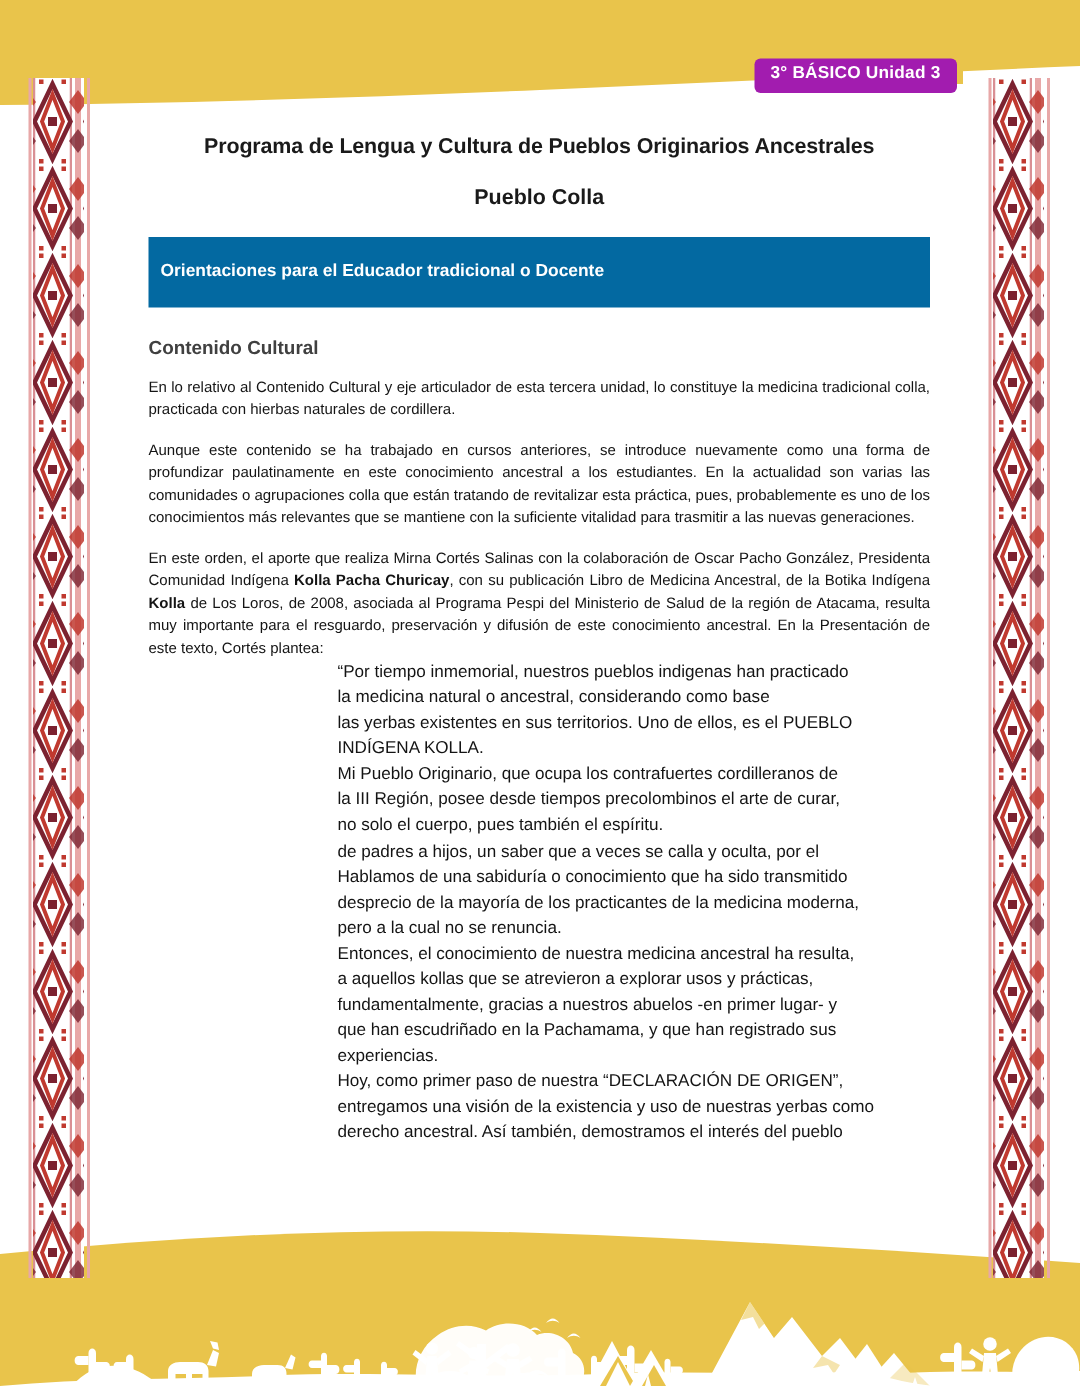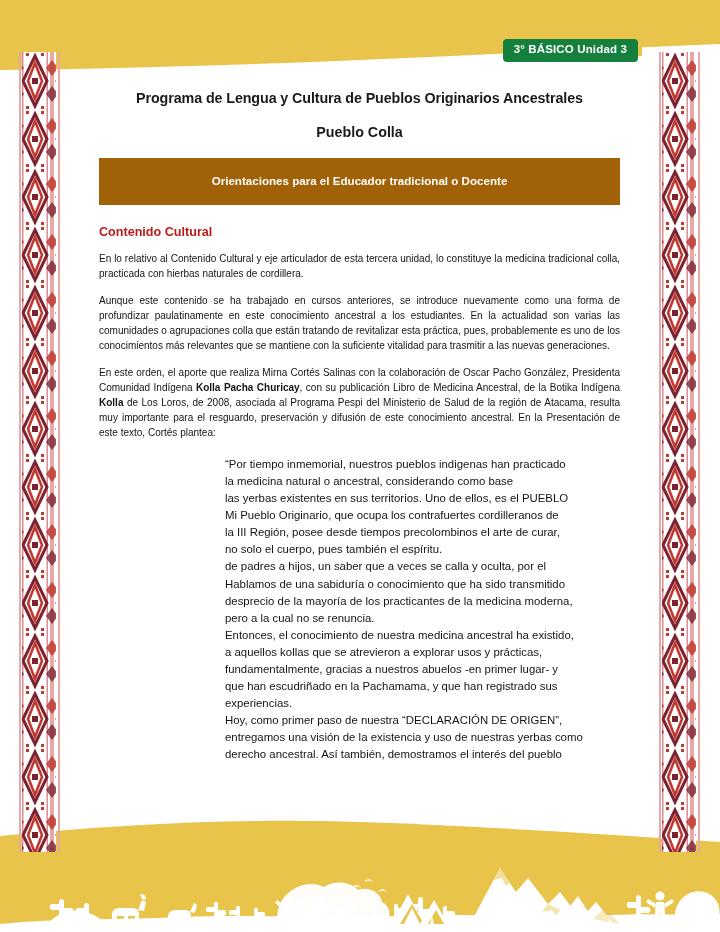--- a/index.html
+++ b/index.html
@@ -33,21 +33,21 @@
     z-index: 2;
     pointer-events: none;
   }
   .top-band svg { display: block; }
 
   
   .unit-badge {
     position: absolute;
     top: 39px;
     right: 82px;
-    background: #15803d;
+    background: #a21caf;
     color: #ffffff;
     font-size: 11.5px;
     font-weight: bold;
     letter-spacing: 0.15px;
     padding: 5px 11px 6px 11px;
     border-radius: 4px;
     z-index: 5;
     white-space: nowrap;
     line-height: 1;
   }
@@ -99,47 +99,47 @@
   }
   .doc-subtitle {
     text-align: center;
     font-size: 14.3px;
     font-weight: bold;
     margin: 16px 0 0 0;
   }
 
   .red-banner {
     margin-top: 18px;
-    background: #a16207;
+    background: #0369a1;
     color: #ffffff;
-    text-align: center;
+    text-align: left;
     font-size: 11.6px;
     font-weight: bold;
     padding: 16px 8px 17px 8px;
     line-height: 1.2;
   }
 
   .section-heading {
     font-size: 12.6px;
     font-weight: bold;
     margin: 20px 0 0 0;
-    color: #b91c1c;
+    color: #404040;
   }
 
   p.body-text {
     font-size: 10px;
     line-height: 1.50;
     text-align: justify;
     margin: 12px 0 0 0;
     color: #141414;
   }
   p.body-text b { font-weight: bold; }
 
   .quote-block {
-    margin: 16px 0 0 126px;
+    margin: 0 0 0 126px;
     font-size: 11.4px;
     line-height: 1.495;
     color: #141414;
   }
   .quote-block .q-line {
     white-space: pre-wrap;
   }
   .quote-block b { font-weight: normal; }
 </style>
 </head>
@@ -227,28 +227,29 @@
 
     <p class="body-text">En lo relativo al Contenido Cultural y eje articulador de esta tercera unidad, lo constituye la medicina tradicional colla, practicada con hierbas naturales de cordillera.</p>
     <p class="body-text">Aunque este contenido se ha trabajado en cursos anteriores, se introduce nuevamente como una forma de profundizar paulatinamente en este conocimiento ancestral a los estudiantes. En la actualidad son varias las comunidades o agrupaciones colla que están tratando de revitalizar esta práctica, pues, probablemente es uno de los conocimientos más relevantes que se mantiene con la suficiente vitalidad para trasmitir a las nuevas generaciones.</p>
 
     <p class="body-text"><span>En este orden, el aporte que realiza Mirna Cortés Salinas con la colaboración de Oscar Pacho González, Presidenta Comunidad Indígena </span><b>Kolla Pacha Churicay</b><span>, con su publicación Libro de Medicina Ancestral, de la Botika Indígena </span><b>Kolla</b><span> de Los Loros, de 2008, asociada al Programa Pespi del Ministerio de Salud de la región de Atacama, resulta muy importante para el resguardo, preservación y difusión de este conocimiento ancestral. En la Presentación de este texto, Cortés plantea:</span></p>
 
     <div class="quote-block">
       <div class="q-line">“Por tiempo inmemorial, nuestros pueblos indigenas han practicado</div>
       <div class="q-line">la medicina natural o ancestral, considerando como base</div>
       <div class="q-line">las yerbas existentes en sus territorios. Uno de ellos, es el PUEBLO</div>
+      <div class="q-line">INDÍGENA KOLLA.</div>
       <div class="q-line">Mi Pueblo Originario, que ocupa los contrafuertes cordilleranos de</div>
       <div class="q-line">la III Región, posee desde tiempos precolombinos el arte de curar,</div>
       <div class="q-line">no solo el cuerpo, pues también el espíritu.</div>
       <div class="q-line">de padres a hijos, un saber que a veces se calla y oculta, por el</div>
       <div class="q-line">Hablamos de una sabiduría o conocimiento que ha sido transmitido</div>
       <div class="q-line">desprecio de la mayoría de los practicantes de la medicina moderna,</div>
       <div class="q-line">pero a la cual no se renuncia.</div>
-      <div class="q-line">Entonces, el conocimiento de nuestra medicina ancestral ha existido,</div>
+      <div class="q-line">Entonces, el conocimiento de nuestra medicina ancestral ha resulta,</div>
       <div class="q-line">a aquellos kollas que se atrevieron a explorar usos y prácticas,</div>
       <div class="q-line">fundamentalmente, gracias a nuestros abuelos -en primer lugar- y</div>
       <div class="q-line"><span>que han escudriñado en la </span><b>Pachamama</b><span>, y que han registrado sus</span></div>
       <div class="q-line">experiencias.</div>
       <div class="q-line">Hoy, como primer paso de nuestra “DECLARACIÓN DE ORIGEN”,</div>
       <div class="q-line">entregamos una visión de la existencia y uso de nuestras yerbas como</div>
       <div class="q-line">derecho ancestral. Así también, demostramos el interés del pueblo</div>
     </div>
 
   </div>

